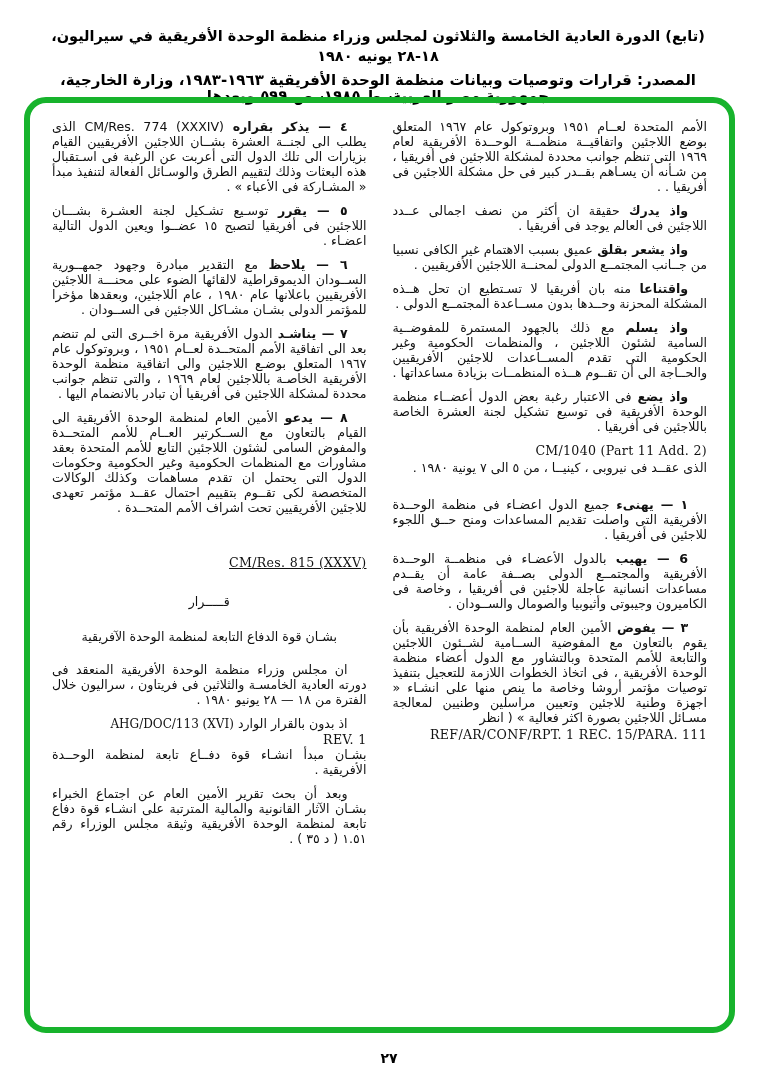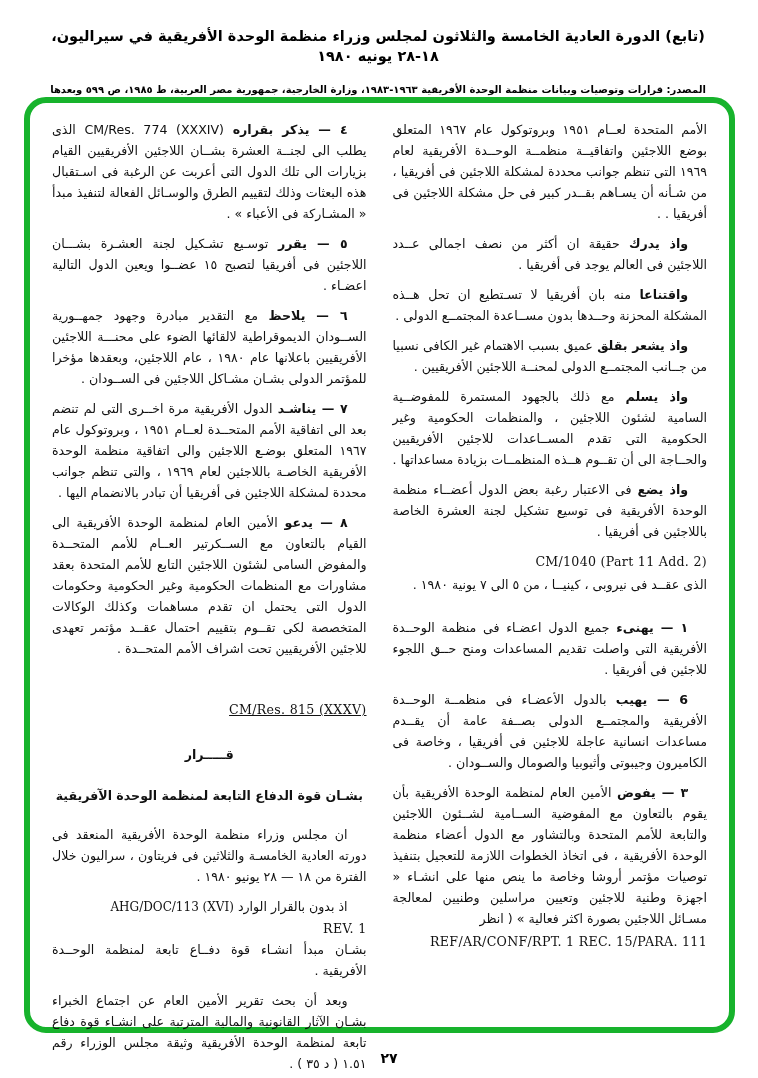--- a/index.html
+++ b/index.html
@@ -10,21 +10,21 @@
     overflow: hidden;
     font-family: "DejaVu Sans", sans-serif;
     color: #111;
   }
   
   .header {
     position: absolute; top: 26px; left: 44px; right: 46px;
     direction: rtl; text-align: center; color: #000;
   }
   .header .line1 { font-weight: bold; font-size: 14.5px; line-height: 20px; }
-  .header .line2 { font-weight: bold; font-size: 10px; line-height: 16px; margin-top: 16px; }
+  .header .line2 { font-weight: bold; font-size: 15px; line-height: 16px; margin-top: 6px; }
   
   .frame {
     position: absolute; left: 24px; top: 97px;
     width: 711px; height: 936px;
     border: 6px solid #17b32c;
     border-radius: 22px;
     box-sizing: border-box;
   }
   
   .cols {
@@ -32,42 +32,42 @@
     width: 699px; height: 924px;
     box-sizing: border-box;
     padding: 16px 22px 10px 22px;
     display: flex; gap: 26px;
     direction: rtl;
   }
   .col { flex: 1 1 0; min-width: 0; direction: rtl; }
   .col p {
     margin: 0 0 9px 0;
     font-size: 12.6px;
-    line-height: 21px;
+    line-height: 15px;
     text-align: justify;
     direction: rtl;
   }
   .indent { text-indent: 1.5em; }
   .lead { font-weight: bold; }
   .latin {
     direction: ltr; text-align: left;
     font-family: "DejaVu Serif", serif;
     font-size: 12.5px; letter-spacing: .3px;
     text-indent: 0;
   }
   .latin-inline {
     direction: ltr; unicode-bidi: embed;
     font-family: "DejaVu Serif", serif;
     font-size: 12px;
   }
   .rev-line { margin-left: 26px !important; }
   .gap-before-big { margin-top: 40px !important; text-decoration: underline; }
   .gap-before-med { margin-top: 22px !important; }
   .h-center {
-    text-align: center !important; font-weight: bold;
+    text-align: center !important; font-weight: normal;
     text-indent: 0;
   }
   .h-title { font-size: 14.5px; letter-spacing: 1px; margin-bottom: 20px !important; }
   .h-sub { font-size: 13.2px; margin-bottom: 18px !important; }
   
   .pagenum {
     position: absolute; bottom: 12px; left: 0; right: 0;
     text-align: center; font-weight: bold; font-size: 14px; color: #000; padding-left: 20px;
   }
 </style>
@@ -79,22 +79,22 @@
   <div class="line2">المصدر: قرارات وتوصيات وبيانات منظمة الوحدة الأفريقية ١٩٦٣-١٩٨٣، وزارة الخارجية، جمهورية مصر العربية، ط ١٩٨٥، ص ٥٩٩ وبعدها</div>
 </div>
 
 <div class="frame" style="border-color: rgb(23, 179, 44);"></div>
 
 <div class="cols">
 
   <div class="col">
     <p><span class="lead"></span><span>الأمم المتحدة لعــام ١٩٥١ وبروتوكول عام ١٩٦٧ المتعلق بوضع اللاجئين واتفاقيــة منظمــة الوحــدة الأفريقية لعام ١٩٦٩ التى تنظم جوانب محددة لمشكلة اللاجئين فى أفريقيا ، من شـأنه أن يسـاهم بقــدر كبير فى حل مشكلة اللاجئين فى أفريقيا . .</span></p>
     <p class="indent"><span class="lead">واذ يدرك</span><span> حقيقة ان أكثر من نصف اجمالى عــدد اللاجئين فى العالم يوجد فى أفريقيا .</span></p>
+    <p class="indent"><span class="lead">واذ يشعر بقلق</span><span> عميق بسبب الاهتمام غير الكافى نسبيا من جــانب المجتمــع الدولى لمحنــة اللاجئين الأفريقيين .</span></p>
     <p class="indent"><span class="lead">واقتناعا</span><span> منه بان أفريقيا لا تسـتطيع ان تحل هــذه المشكلة المحزنة وحــدها بدون مســاعدة المجتمــع الدولى .</span></p>
-    <p class="indent"><span class="lead">واذ يشعر بقلق</span><span> عميق بسبب الاهتمام غير الكافى نسبيا من جــانب المجتمــع الدولى لمحنــة اللاجئين الأفريقيين .</span></p>
     <p class="indent"><span class="lead">واذ يسلم</span><span> مع ذلك بالجهود المستمرة للمفوضــية السامية لشئون اللاجئين ، والمنظمات الحكومية وغير الحكومية التى تقدم المســاعدات للاجئين الأفريقيين والحــاجة الى أن تقــوم هــذه المنظمــات بزيادة مساعداتها .</span></p>
     <p class="indent"><span class="lead">واذ يضع</span><span> فى الاعتبار رغبة بعض الدول أعضــاء منظمة الوحدة الأفريقية فى توسيع تشكيل لجنة العشرة الخاصة باللاجئين فى أفريقيا .</span></p>
     <p class="latin" style="margin-bottom:2px">CM/1040 (Part 11 Add. 2)</p>
     <p>الذى عقــد فى نيروبى ، كينيــا ، من ٥ الى ٧ يونية ١٩٨٠ .</p>
     <p class="indent gap-before-med"><span class="lead">١ — يهنىء</span><span> جميع الدول اعضـاء فى منظمة الوحــدة الأفريقية التى واصلت تقديم المساعدات ومنح حــق اللجوء للاجئين فى أفريقيا .</span></p>
     <p class="indent"><span class="lead">6 — يهيب</span><span> بالدول الأعضـاء فى منظمــة الوحــدة الأفريقية والمجتمــع الدولى بصــفة عامة أن يقــدم مساعدات انسانية عاجلة للاجئين فى أفريقيا ، وخاصة فى الكاميرون وجيبوتى وأثيوبيا والصومال والســودان .</span></p>
     <p class="indent" style="margin-bottom:2px"><span class="lead">٣ — يفوض</span><span> الأمين العام لمنظمة الوحدة الأفريقية بأن يقوم بالتعاون مع المفوضية الســامية لشــئون اللاجئين والتابعة للأمم المتحدة وبالتشاور مع الدول أعضاء منظمة الوحدة الأفريقية ، فى اتخاذ الخطوات اللازمة للتعجيل بتنفيذ توصيات مؤتمر أروشا وخاصة ما ينص منها على انشـاء « اجهزة وطنية للاجئين وتعيين مراسلين وطنيين لمعالجة مسـائل اللاجئين بصورة اكثر فعالية » ( انظر</span></p>
     <p class="latin">REF/AR/CONF/RPT. 1 REC. 15/PARA. 111</p>
   </div>
 

